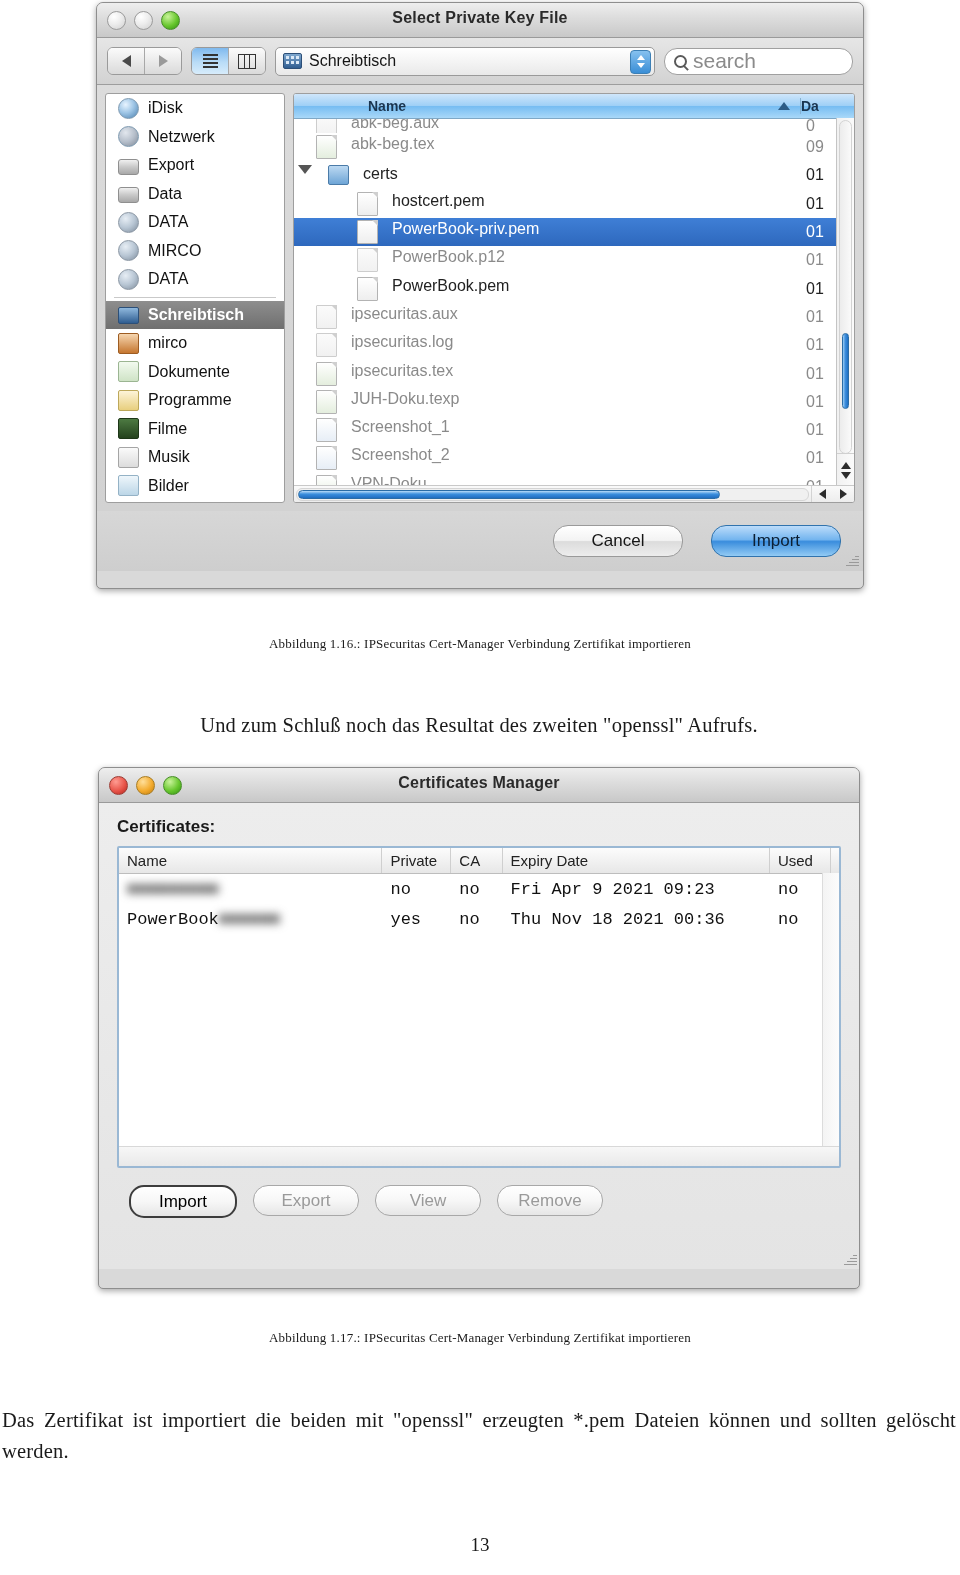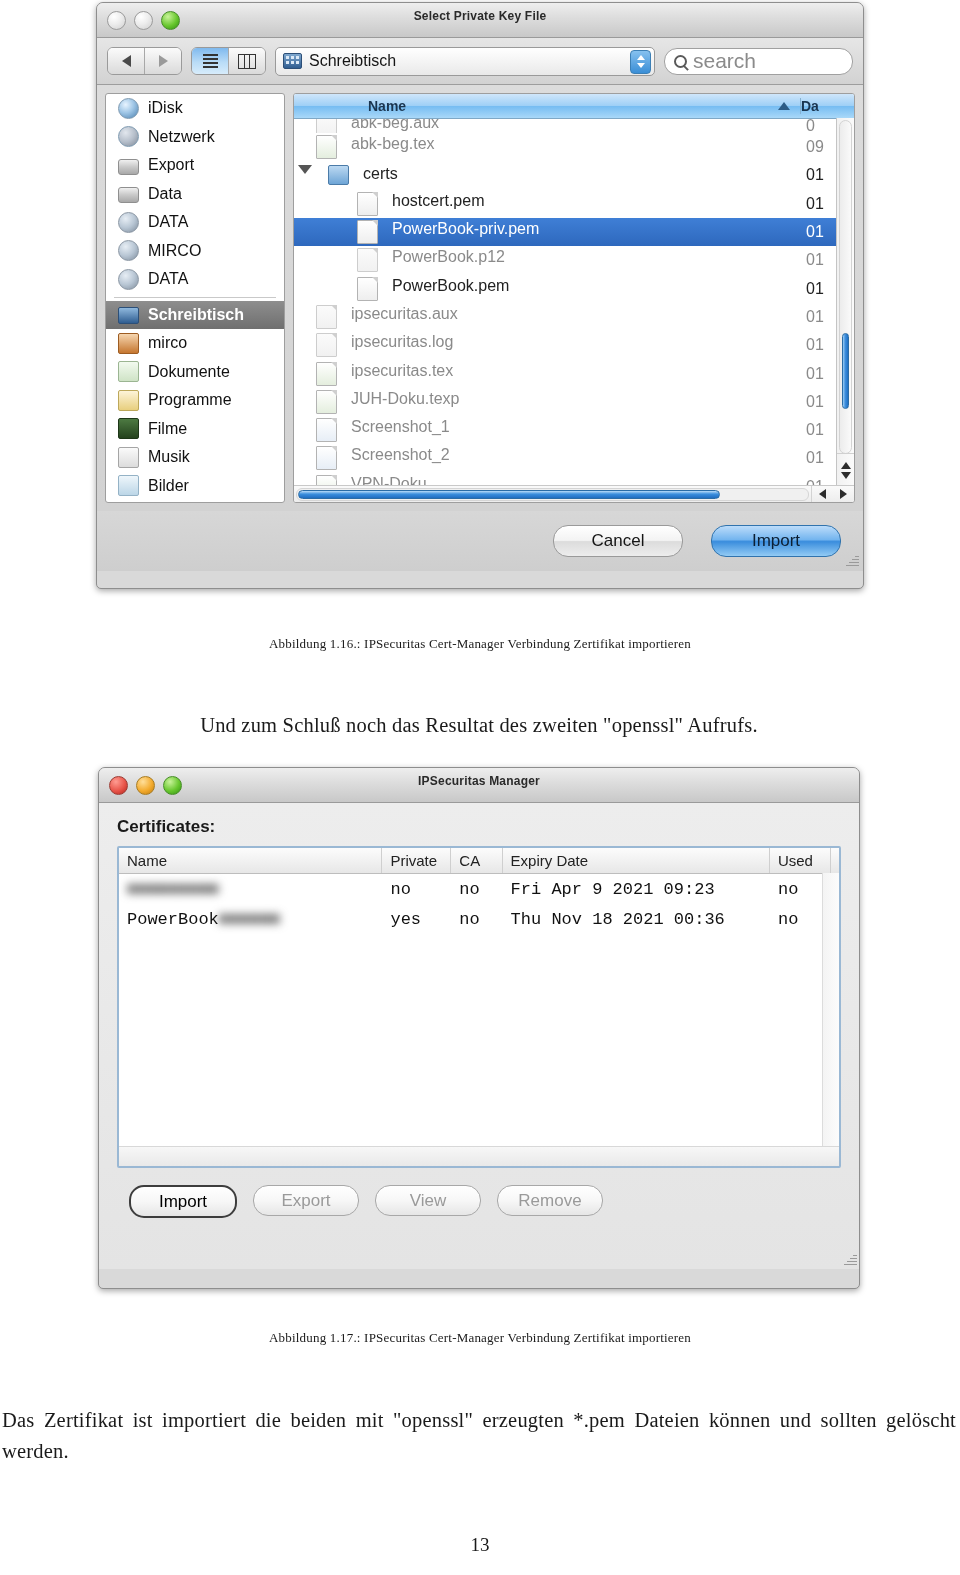--- a/index.html
+++ b/index.html
@@ -60,21 +60,21 @@
     background: linear-gradient(to bottom, #eeeeee 0%, #dcdcdc 45%, #c8c8c8 100%);
     border-bottom: 1px solid #9a9a9a;
     position: relative;
   }
   .titlebar .title {
     position: absolute;
     left: 0; right: 0;
     top: 6px;
     text-align: center;
     font-family: "Liberation Sans", sans-serif;
-    font-size: 12px;
+    font-size: 16px;
     font-weight: bold;
     color: #2a2a2a;
     letter-spacing: 0.2px;
   }
   .lights {
     position: absolute;
     left: 10px;
     top: 8px;
     display: flex;
     gap: 8px;
@@ -760,21 +760,21 @@
 <div class="doc-text body-par" style="top:710px; text-align:center;">Und zum Schluß noch das Resultat des zweiten "openssl" Aufrufs.</div>
 
 <div class="win" id="win2" style="left:98px; top:767px; width:760px; height:520px;">
 
   <div class="titlebar">
     <div class="lights">
       <div class="light red"></div>
       <div class="light amber"></div>
       <div class="light green"></div>
     </div>
-    <div class="title">IPSecuritas Manager</div>
+    <div class="title">Certificates Manager</div>
   </div>
 
   <div class="cm-body">
     <div class="cm-label">Certificates:</div>
 
     <div class="cm-table">
       <div class="cm-head">
         <div class="cw-name">Name</div>
         <div class="cw-priv">Private</div>
         <div class="cw-ca">CA</div>

